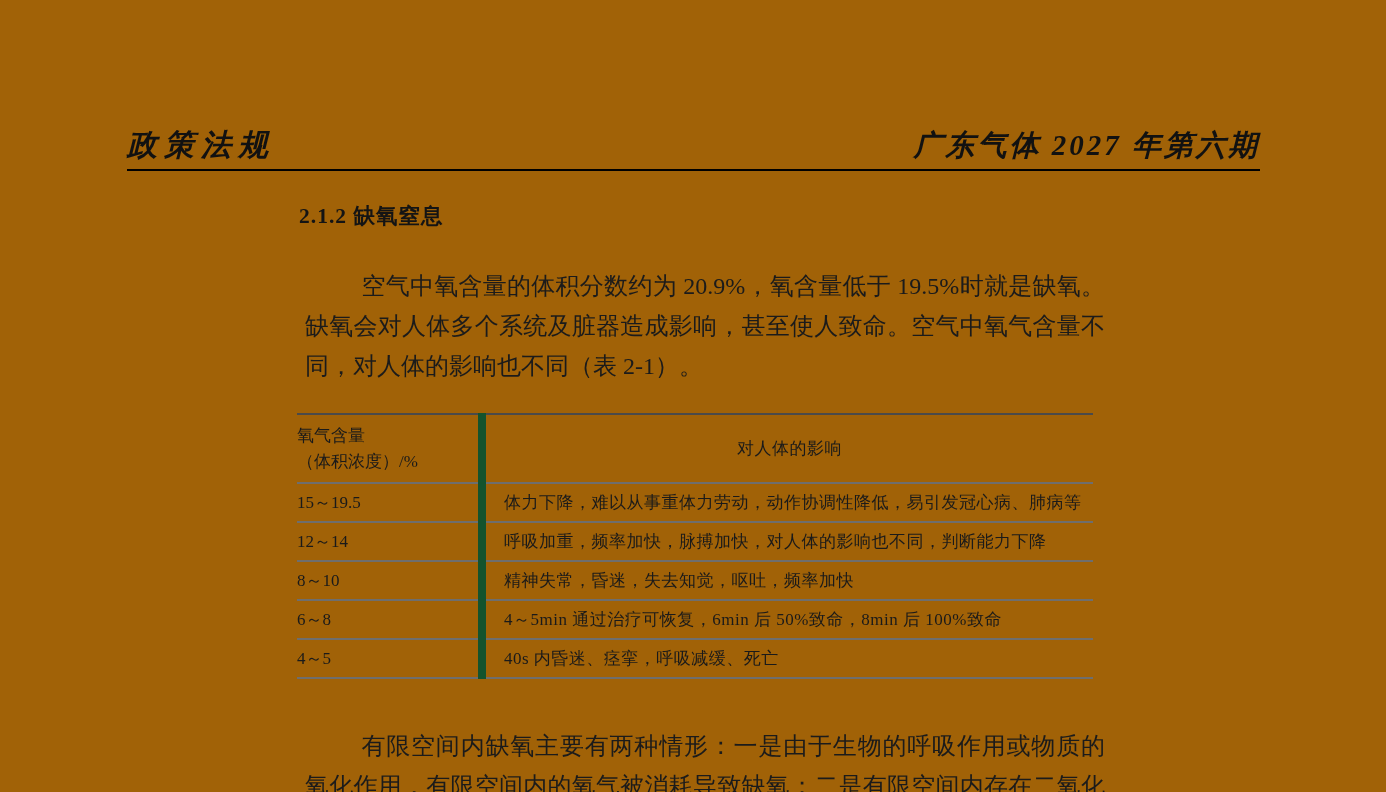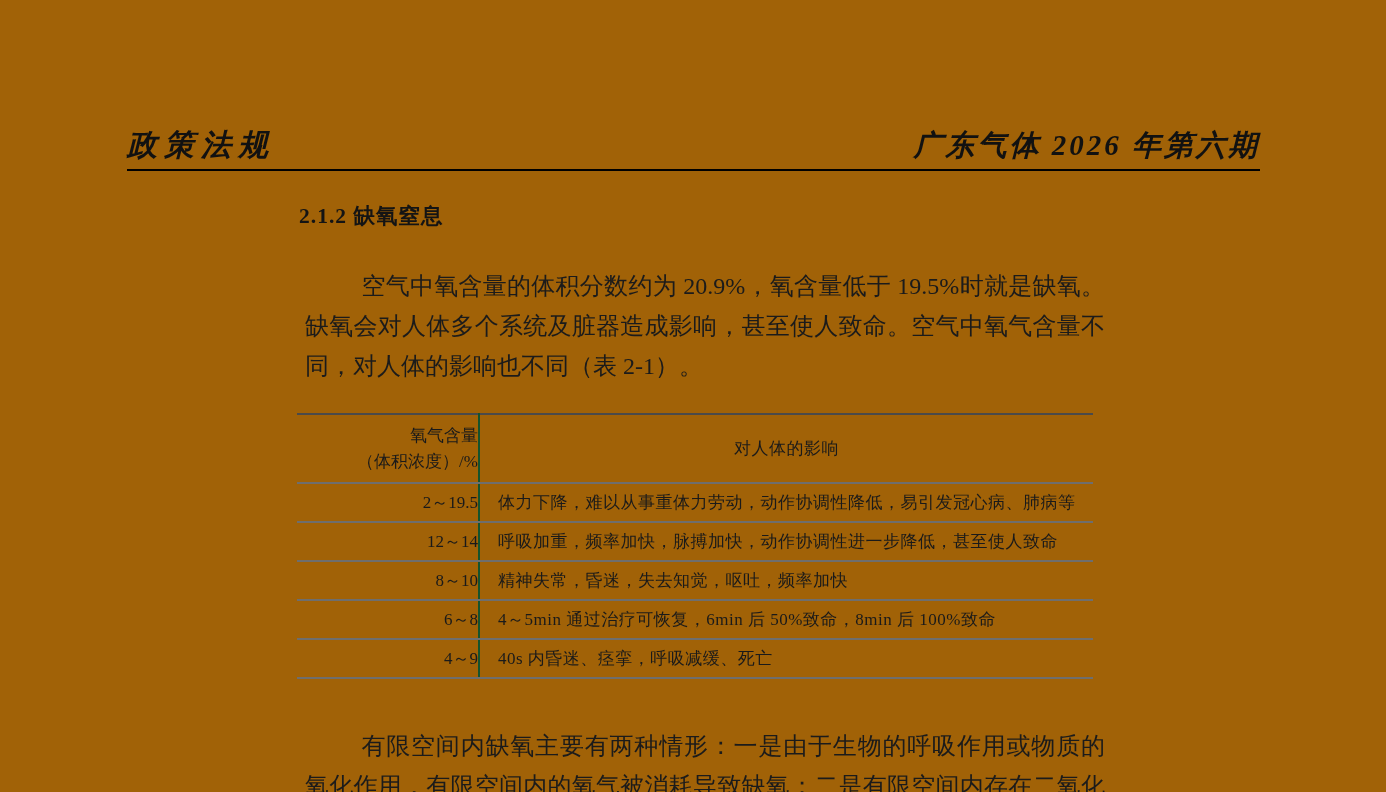--- a/index.html
+++ b/index.html
@@ -56,37 +56,37 @@
     border-collapse:collapse;table-layout:fixed;
     font-size:17px;color:#1a1a1a;
     border-top:2px solid #4a4a4a;
     border-bottom:2px solid #4a4a4a;
   }
   table.oxy td{
     border-bottom:2px solid #6e6e6e;
     padding:0;vertical-align:middle;
   }
   table.oxy td.c1{
-    width:181px;text-align:right;
-    border-right:2px solid #14532d;
+    width:181px;text-align:left;
+    border-right:8px solid #14532d;
   }
   table.oxy td.c2{padding-left:18px;text-align:left;letter-spacing:0.5px;}
   table.oxy tr.hdr td{height:67px;}
   table.oxy tr.hdr td.c2{text-align:center;padding-left:0;}
   table.oxy tr.data td{height:37px;}
   .hdr-line{display:block;line-height:26px;}
 </style>
 </head>
 <body>
 
 <div class="page">
 
   <div class="running-head">
     <span class="head-left">政策法规</span>
-    <span class="head-right">广东气体 2026 年第六期</span>
+    <span class="head-right">广东气体 2027 年第六期</span>
   </div>
   <div class="head-rule"></div>
 
   <div class="content">
     <h2 class="section-heading">2.1.2  缺氧窒息</h2>
   </div>
 
   <p class="para para-1">空气中氧含量的体积分数约为 20.9%，氧含量低于 19.5%时就是缺氧。缺氧会对人体多个系统及脏器造成影响，甚至使人致命。空气中氧气含量不同，对人体的影响也不同（表 2-1）。</p>
 
 
@@ -94,37 +94,37 @@
     <tbody>
       <tr class="hdr">
         <td class="c1">
           <span class="hdr-line">氧气含量</span>
           <span class="hdr-line">（体积浓度）/%</span>
         </td>
         <td class="c2">对人体的影响</td>
       </tr>
 
       <tr class="data">
-        <td class="c1">2～19.5</td>
+        <td class="c1">15～19.5</td>
         <td class="c2">体力下降，难以从事重体力劳动，动作协调性降低，易引发冠心病、肺病等</td>
       </tr>
       <tr class="data">
         <td class="c1">12～14</td>
-        <td class="c2">呼吸加重，频率加快，脉搏加快，动作协调性进一步降低，甚至使人致命</td>
+        <td class="c2">呼吸加重，频率加快，脉搏加快，对人体的影响也不同，判断能力下降</td>
       </tr>
       <tr class="data">
         <td class="c1">8～10</td>
         <td class="c2">精神失常，昏迷，失去知觉，呕吐，频率加快</td>
       </tr>
       <tr class="data">
         <td class="c1">6～8</td>
         <td class="c2">4～5min 通过治疗可恢复，6min 后 50%致命，8min 后 100%致命</td>
       </tr>
       <tr class="data">
-        <td class="c1">4～9</td>
+        <td class="c1">4～5</td>
         <td class="c2">40s 内昏迷、痉挛，呼吸减缓、死亡</td>
       </tr>
     </tbody>
   </table>
 
   <p class="para para-2">有限空间内缺氧主要有两种情形：一是由于生物的呼吸作用或物质的氧化作用，有限空间内的氧气被消耗导致缺氧；二是有限空间内存在二氧化碳、甲烷、氮气、氩气、</p>
 
 </div>
 
 </body></html>

